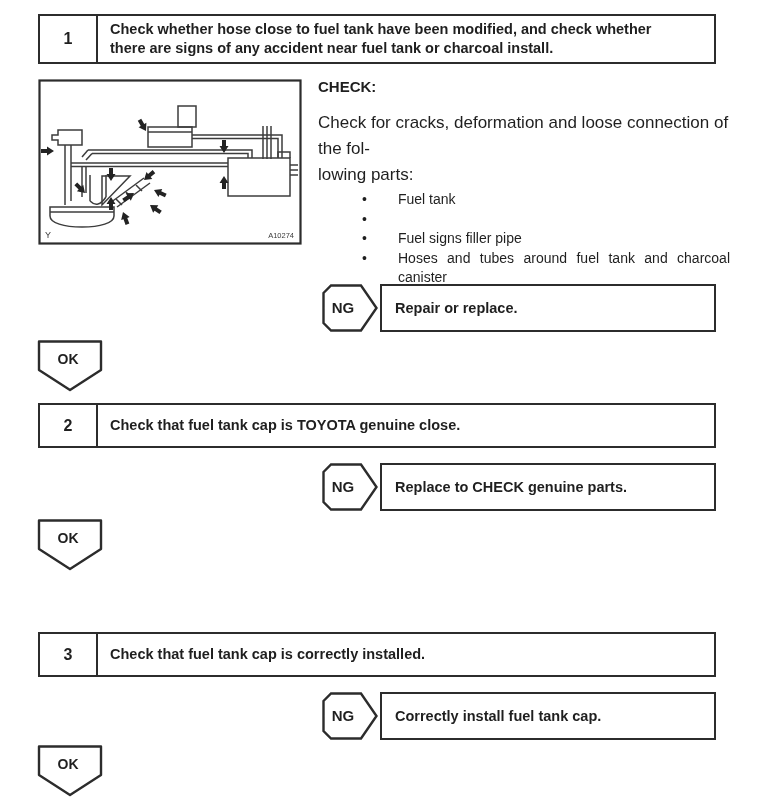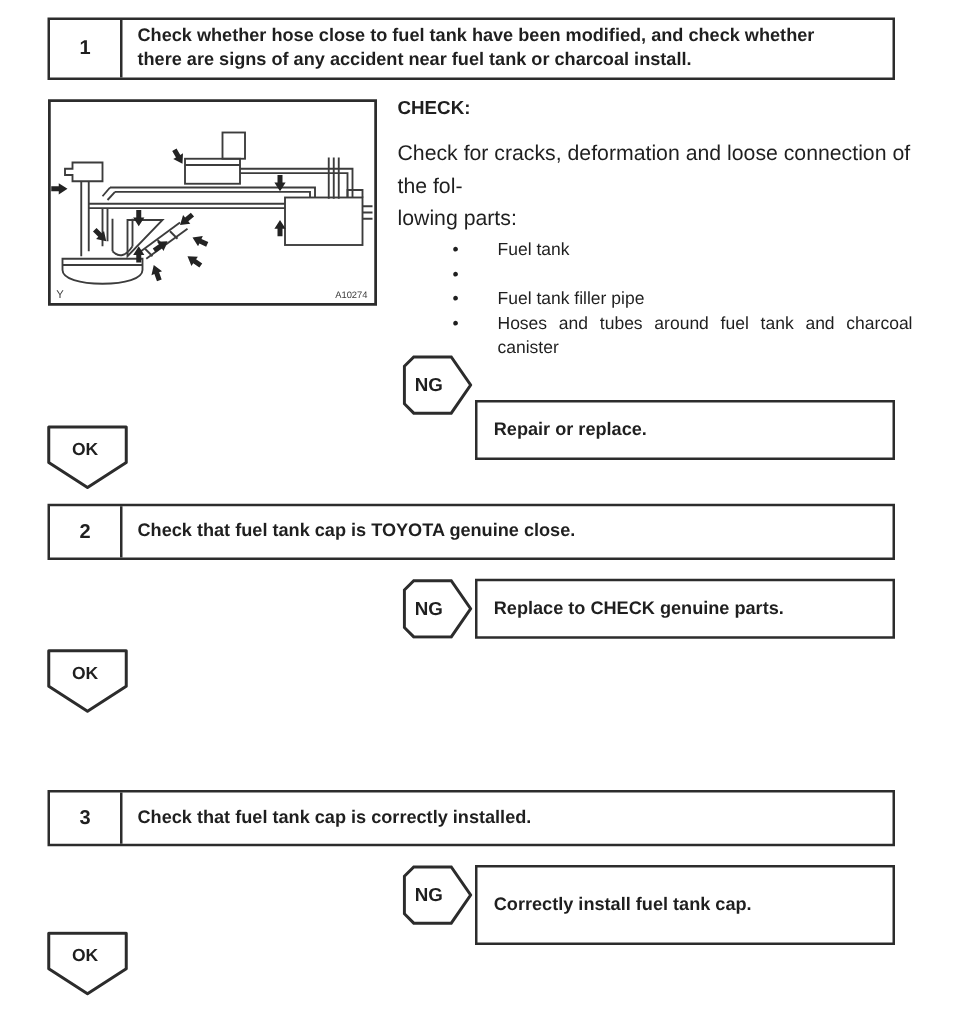--- a/index.html
+++ b/index.html
@@ -133,36 +133,36 @@
     <div class="bullets">
       <div class="bullet-row">
         <span class="bullet-dot"></span>
         <span class="bullet-text">Fuel tank</span>
       </div>
       <div class="bullet-row">
         <span class="bullet-dot"></span>
       </div>
       <div class="bullet-row">
         <span class="bullet-dot"></span>
-        <span class="bullet-text">Fuel tank filler pipe</span>
+        <span class="bullet-text">Fuel signs filler pipe</span>
       </div>
       <div class="bullet-row">
         <span class="bullet-dot"></span>
         <span class="bullet-text">Hoses and tubes around fuel tank and charcoal canister</span>
       </div>
     </div>
   </div>
 
   <div class="abs" style="left:322px;top:284px;width:56px;height:48px;">
     <svg class="ng-svg" width="56" height="48" viewBox="0 0 56 48">
       <polygon points="1.5,9 9,1.5 39,1.5 54.5,24 39,46.5 9,46.5 1.5,39" fill="#fff" stroke="#2c2c2c" stroke-width="2.4"></polygon>
       <text x="21" y="29" font-size="15" text-anchor="middle">NG</text>
     </svg>
   </div>
-  <div class="abs resultbox" style="left:380px;top:284px;width:336px;height:48px;margin-top:36px;">
+  <div class="abs resultbox" style="left:380px;top:284px;width:336px;height:48px;">
     <span>Repair or replace.</span>
   </div>
 
   <div class="abs" style="left:37px;top:340px;width:66px;height:52px;">
     <svg class="ok-svg" width="66" height="52" viewBox="0 0 66 52">
       <polygon points="2,1.5 64,1.5 64,30 33,50 2,30" fill="#fff" stroke="#2c2c2c" stroke-width="2.4" stroke-linejoin="round"></polygon>
       <text x="31" y="24" font-size="14" text-anchor="middle">OK</text>
     </svg>
   </div>
 
@@ -192,21 +192,21 @@
     <div class="stepnum">3</div>
     <div class="steptitle">Check that fuel tank cap is correctly installed.</div>
   </div>
 
   <div class="abs" style="left:322px;top:692px;width:56px;height:48px;">
     <svg class="ng-svg" width="56" height="48" viewBox="0 0 56 48">
       <polygon points="1.5,9 9,1.5 39,1.5 54.5,24 39,46.5 9,46.5 1.5,39" fill="#fff" stroke="#2c2c2c" stroke-width="2.4"></polygon>
       <text x="21" y="29" font-size="15" text-anchor="middle">NG</text>
     </svg>
   </div>
-  <div class="abs resultbox" style="left:380px;top:692px;width:336px;height:64px;">
+  <div class="abs resultbox" style="left:380px;top:692px;width:336px;height:48px;">
     <span>Correctly install fuel tank cap.</span>
   </div>
 
   <div class="abs" style="left:37px;top:745px;width:66px;height:52px;">
     <svg class="ok-svg" width="66" height="52" viewBox="0 0 66 52">
       <polygon points="2,1.5 64,1.5 64,30 33,50 2,30" fill="#fff" stroke="#2c2c2c" stroke-width="2.4" stroke-linejoin="round"></polygon>
       <text x="31" y="24" font-size="14" text-anchor="middle">OK</text>
     </svg>
   </div>
 

